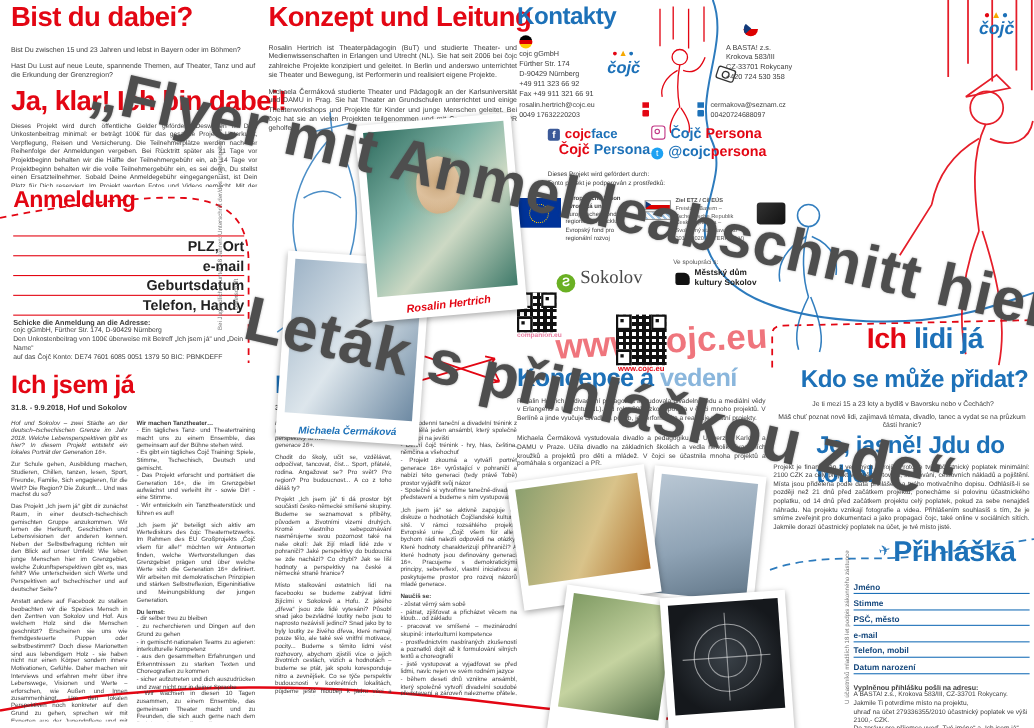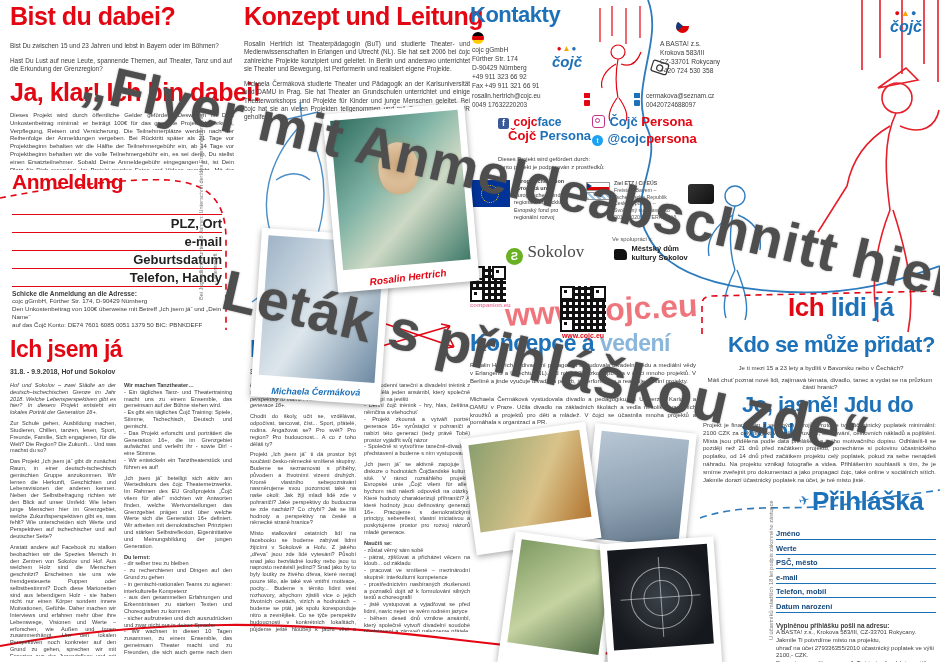--- a/index.html
+++ b/index.html
@@ -368,21 +368,21 @@
     <div class="abs h-blue" style="left:742px;top:392px;font-size:22px;">Jo, jasně! Jdu do toho!</div>
     <div class="abs tt col" style="left:703px;top:422px;width:233px;height:72px;font-size:6px;">Projekt je financován z veřejných zdrojů. Proto je tvůj účastnický poplatek minimální: 2100 CZK za celý projekt včetně ubytování, stravování, cestovních nákladů a pojištění. Místa jsou přidělena podle data přihlášení a tvého motivačního dopisu. Odhlásíš-li se později než 21 dnů před začátkem projektu, ponecháme si polovinu účastnického poplatku, od 14 dnů před začátkem projektu celý poplatek, pokud za sebe nenajdeš náhradu. Na projektu vznikají fotografie a videa. Přihlášením souhlasíš s tím, že je smíme zveřejnit pro dokumentaci a jako propagaci čojc, také online v sociálních sítích. Jakmile dorazí účastnický poplatek na účet, je tvé místo jisté.</div>
 
     <div class="abs h-blue" style="left:812px;top:486px;font-size:26px;">Přihláška</div>
 
     <div class="abs" style="left:776px;top:526px;width:160px;">
       <div class="f-row-b" style="height:13px;">
           <span class="flabel">Jméno</span>
         </div>
       <div class="f-row-b" style="height:13.5px;">
-          <span class="flabel">Werte</span>
+          <span class="flabel">Stimme</span>
         </div>
       <div class="f-row-b" style="height:13.5px;">
           <span class="flabel">PSČ, město</span>
         </div>
       <div class="f-row-b" style="height:13.5px;">
           <span class="flabel">e-mail</span>
         </div>
       <div class="f-row-b" style="height:13.5px;">
           <span class="flabel">Telefon, mobil</span>
         </div>

